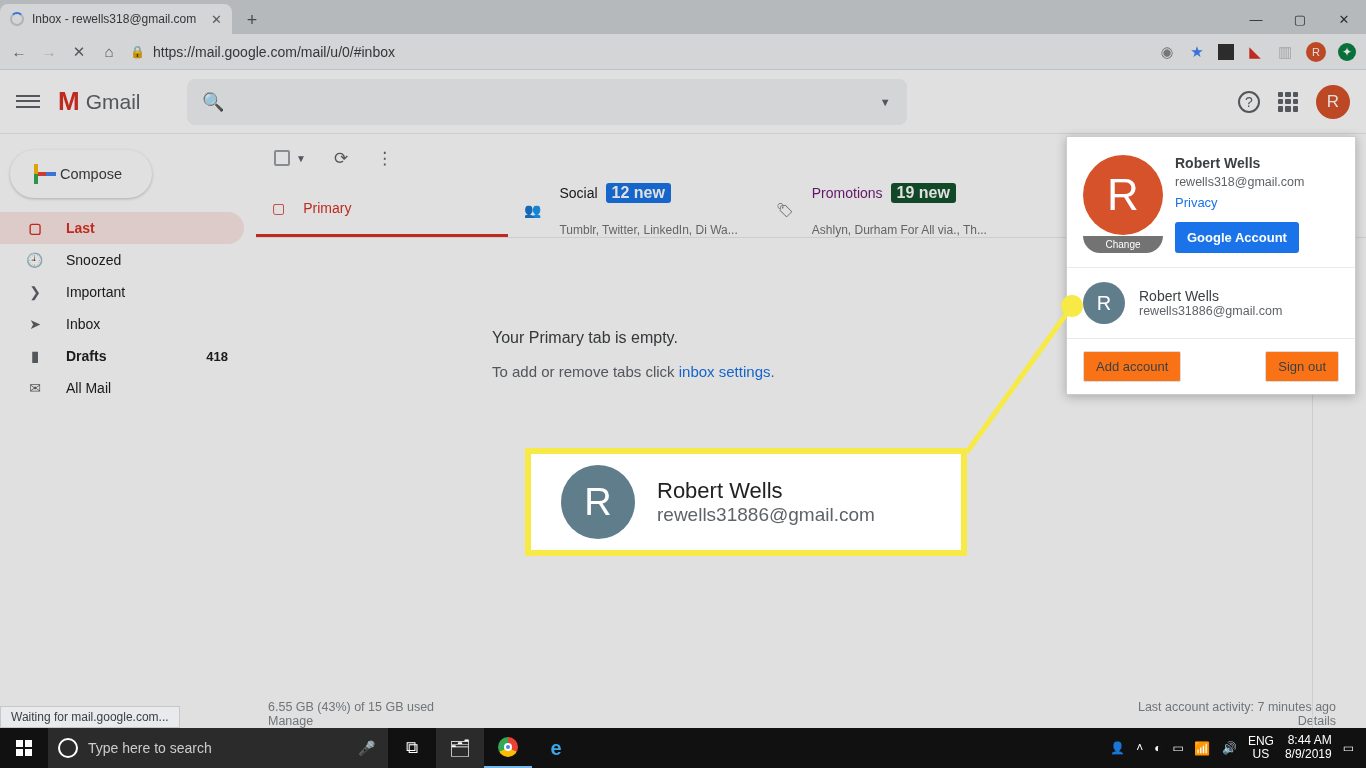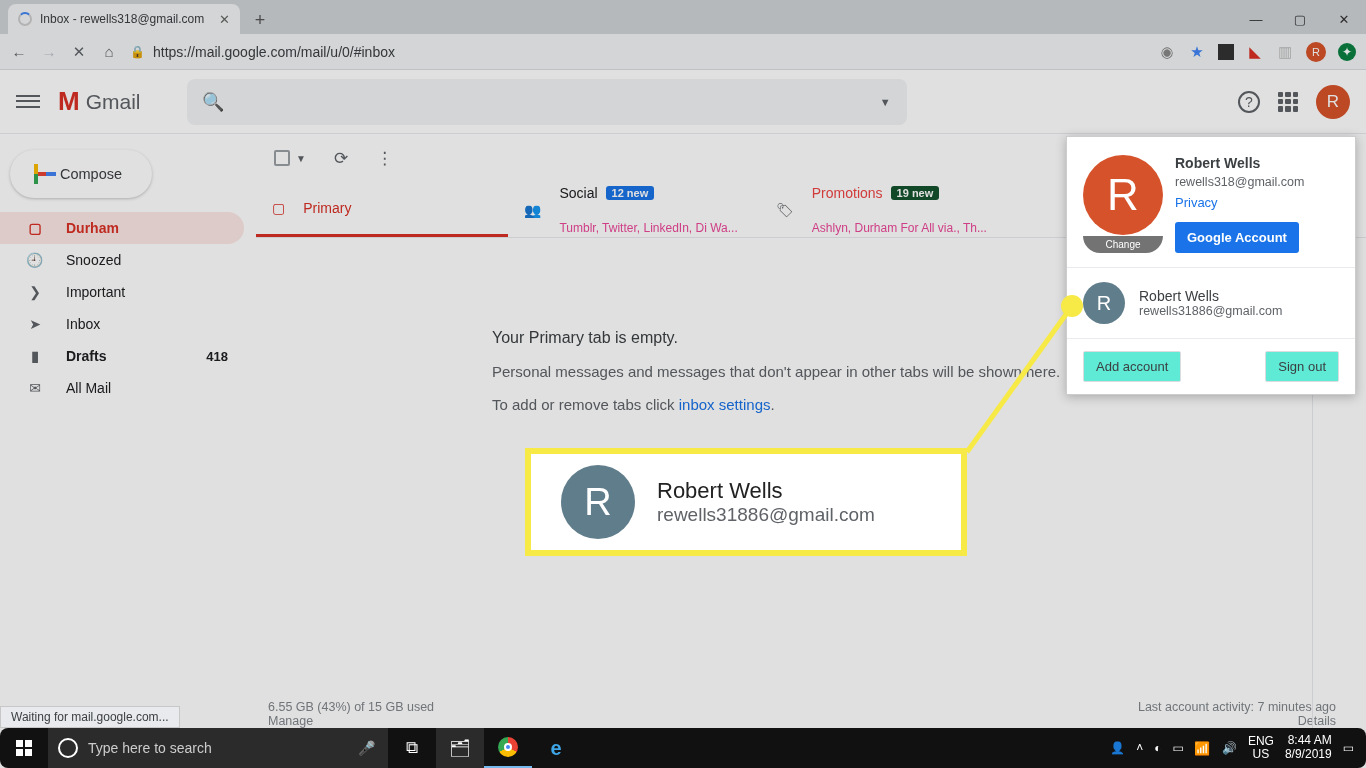--- a/index.html
+++ b/index.html
@@ -3,21 +3,21 @@
 <meta charset="utf-8">
 <style>
 * { margin: 0; padding: 0; box-sizing: border-box; font-family: Arial, Roboto, sans-serif; }
 html, body { width: 1366px; height: 768px; overflow: hidden; background: #fff; }
 
 
 .dim-overlay { position: absolute; inset: 0; background: rgba(0,0,0,0.12); pointer-events: none; z-index: 50; }
 
 
 .browser-top { height: 34px; background: #cfd3d7; display: flex; align-items: flex-end; }
-.tab { background: #f1f3f4; height: 30px; width: 232px; margin-left: 8px; border-radius: 8px 8px 0 0; display: flex; align-items: center; padding: 0 10px; font-size: 12px; color: #3c4043; gap: 8px; }
+.tab { background: #f1f3f4; height: 30px; width: 232px; border-radius: 8px 8px 0 0; display: flex; align-items: center; padding: 0 10px; font-size: 12px; color: #3c4043; gap: 8px; }
 .tab .spinner { width: 14px; height: 14px; border: 2px solid #ccc; border-top-color: #4285f4; border-radius: 50%; }
 .tab .close-x { margin-left: auto; color: #666; font-size: 13px; }
 .newtab { width: 28px; height: 28px; display: flex; align-items: center; justify-content: center; color: #555; font-size: 18px; margin-left: 6px; }
 .win-controls { margin-left: auto; display: flex; }
 .win-controls div { width: 44px; height: 30px; display: flex; align-items: center; justify-content: center; color: #333; font-size: 13px; }
 
 .addr-bar { height: 36px; background: #f1f3f4; border-bottom: 1px solid #dadce0; display: flex; align-items: center; padding: 0 10px; gap: 12px; }
 .nav-ico { width: 18px; color: #5f6368; text-align: center; font-size: 15px; }
 .addr { flex: 0 0 860px; display: flex; align-items: center; gap: 8px; font-size: 14px; color: #3c4043; }
 .addr .lock { color: #5f6368; font-size: 12px; }
@@ -57,24 +57,24 @@
 
 
 .main { flex: 1; display: flex; flex-direction: column; }
 .toolbar { height: 48px; display: flex; align-items: center; padding-left: 18px; gap: 28px; color: #5f6368; }
 .sel-box { width: 16px; height: 16px; border: 2px solid #9aa0a6; border-radius: 2px; }
 .tabs { display: flex; border-bottom: 1px solid #e8eaed; height: 56px; }
 .tab-cat { width: 252px; display: flex; align-items: center; padding-left: 16px; gap: 18px; font-size: 14px; color: #5f6368; }
 .tab-cat.active { color: #d93025; border-bottom: 3px solid #d93025; font-weight: 500; }
 .tab-cat .col2 { display: flex; flex-direction: column; gap: 20px; }
 .tab-cat .row1 { display: flex; align-items: center; gap: 8px; }
-.badge { padding: 1px 6px; border-radius: 3px; font-size: 11px; color: #fff; font-weight: bold; }
+.badge { padding: 1px 6px; border-radius: 3px; font-size: 16px; color: #fff; font-weight: bold; }
 .badge.blue { background: #1a73e8; }
 .badge.green { background: #14532d; }
-.sub { font-size: 12px; color: #ec4899; }
+.sub { font-size: 12px; color: #737373; }
 
 .empty { padding: 82px 0 0 236px; font-size: 15px; color: #5f6368; line-height: 2.2; }
 .empty .h { font-size: 16px; color: #3c4043; }
 .empty a { color: #1a73e8; text-decoration: none; }
 
 .footer-row { display: flex; justify-content: space-between; padding: 0 30px 0 12px; font-size: 12.5px; color: #80868b; margin-top: auto; }
 .footer-row .left { text-align: left; }
 .footer-row .right { text-align: right; }
 
 
@@ -84,33 +84,33 @@
 .pop-av { width: 80px; height: 80px; border-radius: 50%; background: #d6522a; color: #fff; display: flex; align-items: center; justify-content: center; font-size: 44px; }
 .pop-change { position: absolute; bottom: 0; left: 0; right: 0; background: rgba(0,0,0,.55); color: #fff; font-size: 10px; padding: 3px 0; border-radius: 0 0 40px 40px; }
 .pop-info { display: flex; flex-direction: column; gap: 4px; }
 .pop-name { font-weight: bold; font-size: 14px; }
 .pop-email { font-size: 12.5px; color: #5f6368; }
 .pop-privacy { color: #1a73e8; margin-top: 2px; }
 .pop-btn { margin-top: 8px; align-self: flex-start; background: #1a73e8; color: #fff; border: none; padding: 8px 12px; border-radius: 3px; font-size: 13px; font-weight: bold; }
 .pop-acc { display: flex; align-items: center; gap: 14px; padding: 14px 16px; border-bottom: 1px solid #e8eaed; }
 .pop-acc-av { width: 42px; height: 42px; border-radius: 50%; background: #607d8b; color: #fff; display: flex; align-items: center; justify-content: center; font-size: 20px; }
 .pop-bottom { display: flex; justify-content: space-between; padding: 12px 16px; }
-.pop-bottom button { background: #5eead4; border: 1px solid #dadce0; padding: 7px 12px; font-size: 13px; color: #3c4043; border-radius: 2px; }
+.pop-bottom button { background: #f97316; border: 1px solid #dadce0; padding: 7px 12px; font-size: 13px; color: #3c4043; border-radius: 2px; }
 
 
 .callout { position: absolute; left: 525px; top: 448px; width: 442px; height: 108px; border: 6px solid #f7e946; background: #fff; display: flex; align-items: center; gap: 22px; padding-left: 30px; z-index: 120; }
 .callout-av { width: 74px; height: 74px; border-radius: 50%; background: #607d8b; color: #fff; display: flex; align-items: center; justify-content: center; font-size: 38px; }
 .callout-name { font-size: 22px; color: #222; }
 .callout-email { font-size: 19px; color: #5f6368; }
 .pointer-line { position: absolute; z-index: 115; stroke: #f7e946; stroke-width: 5; }
 .pointer-dot { position: absolute; width: 22px; height: 22px; border-radius: 50%; background: #f7e946; z-index: 116; }
 
 
 .status { position: absolute; left: 0; bottom: 40px; background: #e8eaed; border: 1px solid #c7c7c7; padding: 3px 10px; font-size: 12px; color: #3c4043; z-index: 60; }
-.taskbar { position: absolute; bottom: 0; left: 0; right: 0; height: 40px; background: #111; display: flex; align-items: center; color: #fff; z-index: 200; border-radius: 8px; }
+.taskbar { position: absolute; bottom: 0; left: 0; right: 0; height: 40px; background: #111; display: flex; align-items: center; color: #fff; z-index: 200; }
 .win-start { width: 48px; display: flex; align-items: center; justify-content: center; }
 .win-search { width: 340px; height: 40px; background: #2b2b2b; display: flex; align-items: center; gap: 10px; padding-left: 10px; color: #ccc; font-size: 14px; }
 .cortana { width: 20px; height: 20px; border: 2px solid #fff; border-radius: 50%; }
 .task-ico { width: 48px; height: 40px; display: flex; align-items: center; justify-content: center; font-size: 17px; }
 .tray { margin-left: auto; display: flex; align-items: center; gap: 11px; padding-right: 12px; font-size: 12px; }
 .tray .clock { text-align: right; line-height: 1.15; font-size: 12px; }
 .sidepane { position: absolute; right: 0; top: 134px; width: 54px; border-left: 1px solid #e8eaed; height: 560px; display:flex; justify-content:flex-end; align-items:flex-end; padding:8px;}
 </style>
 </head>
 <body>
@@ -183,21 +183,21 @@
 </div>
 
 <div class="body">
   <div class="sidebar">
     <button class="compose">
       <span class="plus-ico"></span>
       <span>Compose</span>
     </button>
     <div class="nav-item active">
       <span class="nav-ico-s">▢</span>
-      <span>Durham</span>
+      <span>Last</span>
     </div>
     <div class="nav-item">
       <span class="nav-ico-s">🕘</span>
       <span>Snoozed</span>
     </div>
     <div class="nav-item">
       <span class="nav-ico-s">❯</span>
       <span>Important</span>
     </div>
     <div class="nav-item">
@@ -237,31 +237,30 @@
             <span style="color:#202124">Social</span>
             <span class="badge blue">12 new</span>
           </div>
           <span class="sub">Tumblr, Twitter, LinkedIn, Di Wa...</span>
         </div>
       </div>
       <div class="tab-cat">
         <span style="color:#5f6368">🏷</span>
         <div class="col2">
           <div class="row1">
-            <span style="color:#ef4444">Promotions</span>
+            <span style="color:#701a75">Promotions</span>
             <span class="badge green">19 new</span>
           </div>
           <span class="sub">Ashlyn, Durham For All via., Th...</span>
         </div>
       </div>
     </div>
 
     <div class="empty">
       <div class="h">Your Primary tab is empty.</div>
-      <div>Personal messages and messages that don't appear in other tabs will be shown here.</div>
       <div>
         <span>To add or remove tabs click </span><a href="#">inbox settings</a><span>.</span>
       </div>
     </div>
 
     <div class="footer-row">
       <div class="left">
         <div>6.55 GB (43%) of 15 GB used</div>
         <div style="cursor:pointer">Manage</div>
       </div>

